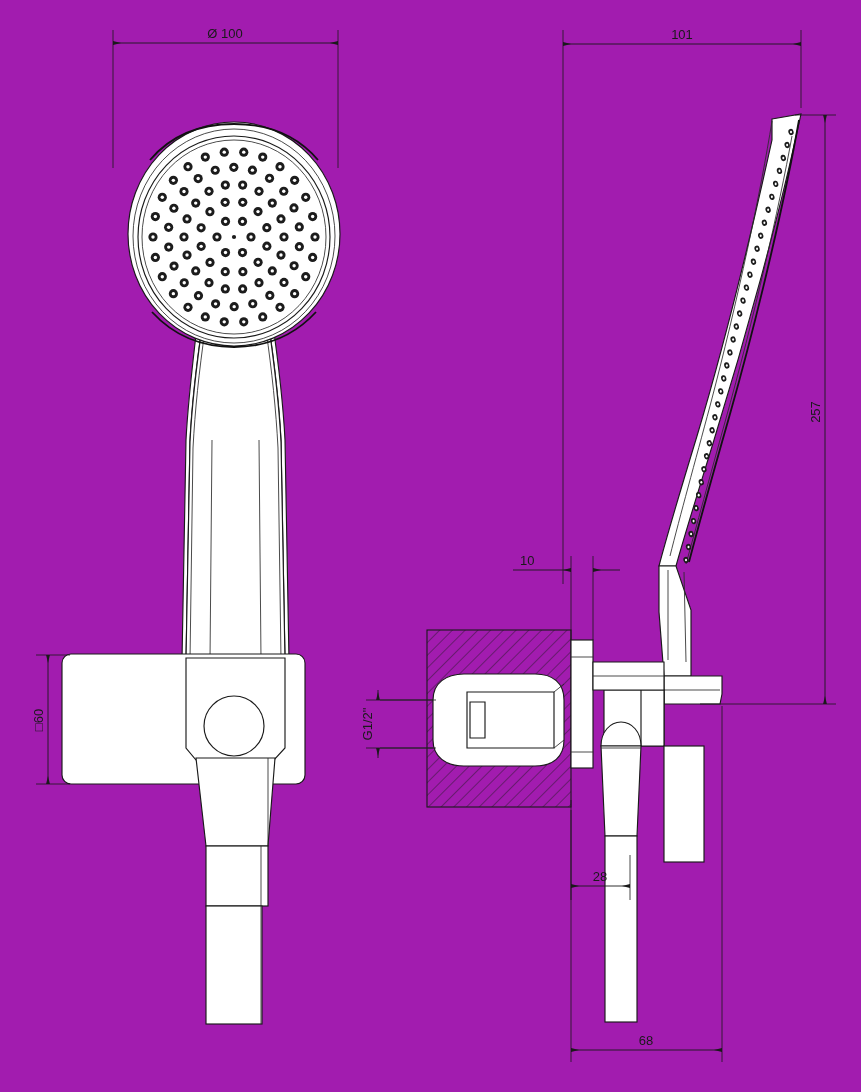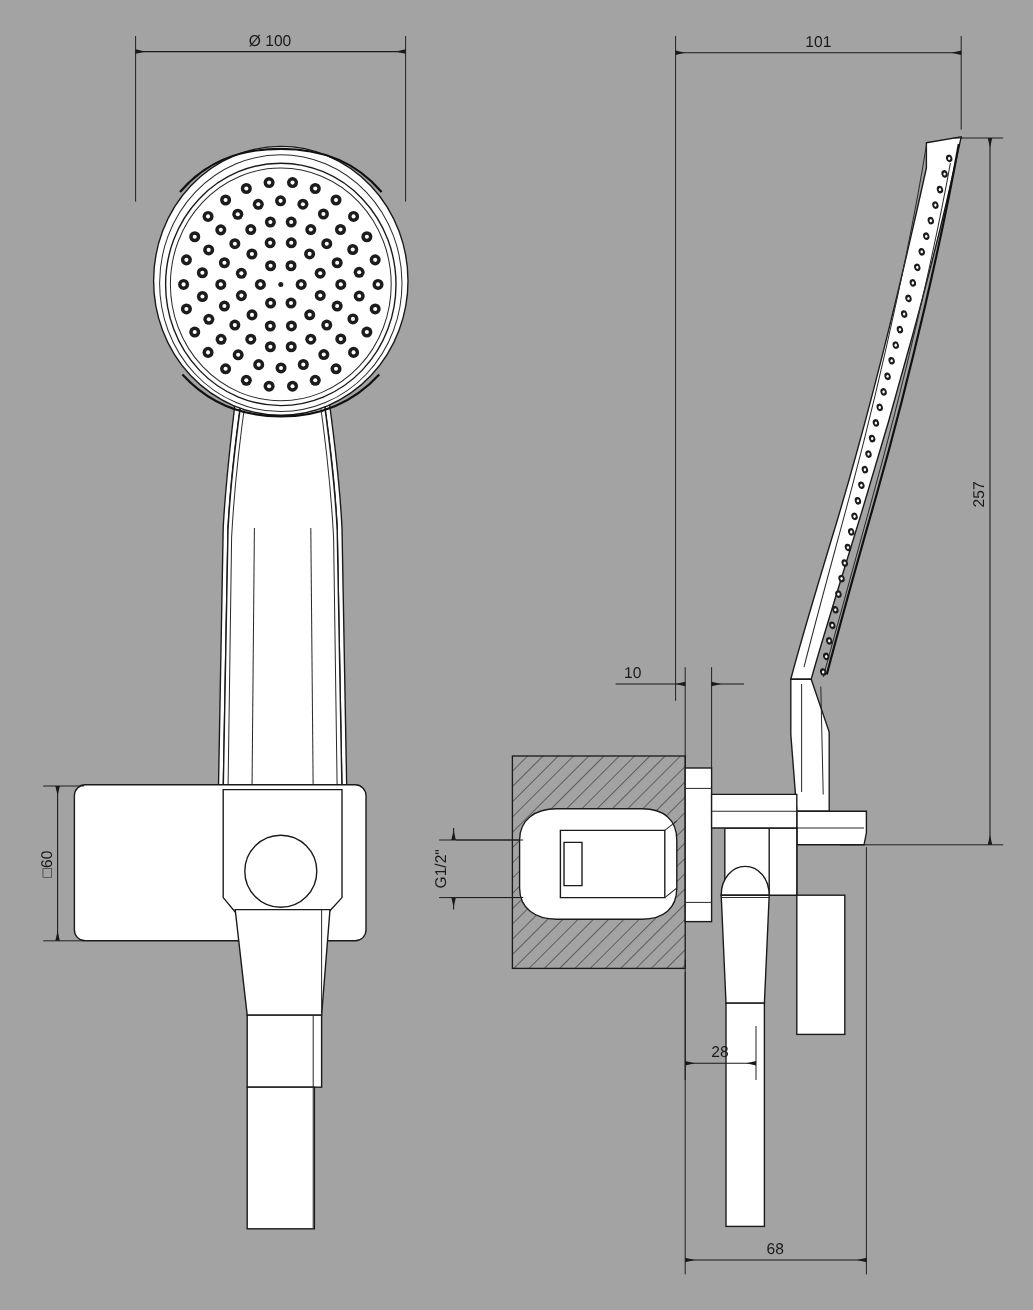--- a/index.html
+++ b/index.html
@@ -7,21 +7,21 @@
     padding: 0;
     background: #ffffff;
   }
   body {
     font-family: "Liberation Sans", sans-serif;
   }
   #sheet {
     position: relative;
     width: 861px;
     height: 1092px;
-    background: #a3a3a3;
+    background: #a21caf;
     overflow: hidden;
     text-decoration: underline;
   }
   #drawing {
     position: absolute;
     top: 0;
     left: 0;
   }
   .dim-text {
     font-family: "Liberation Sans", sans-serif;

